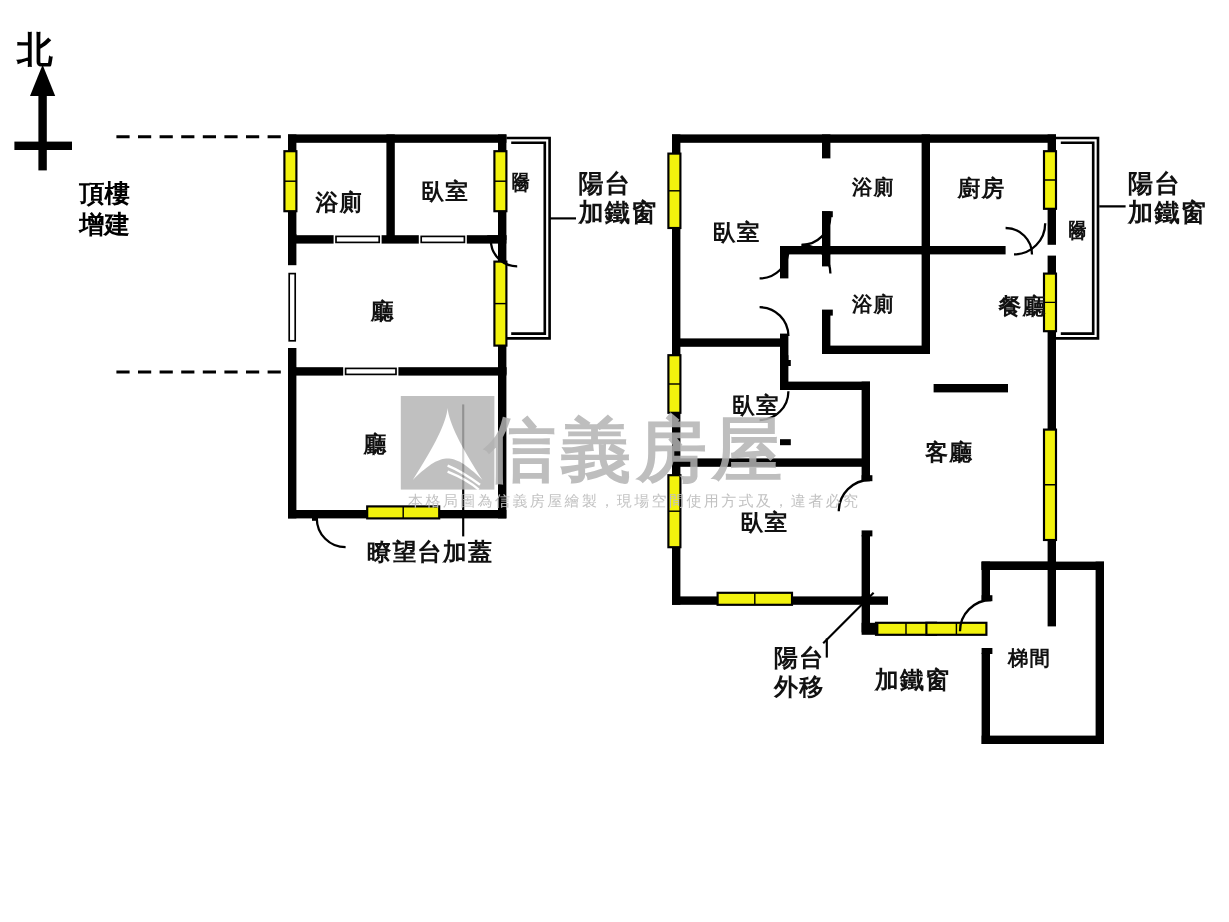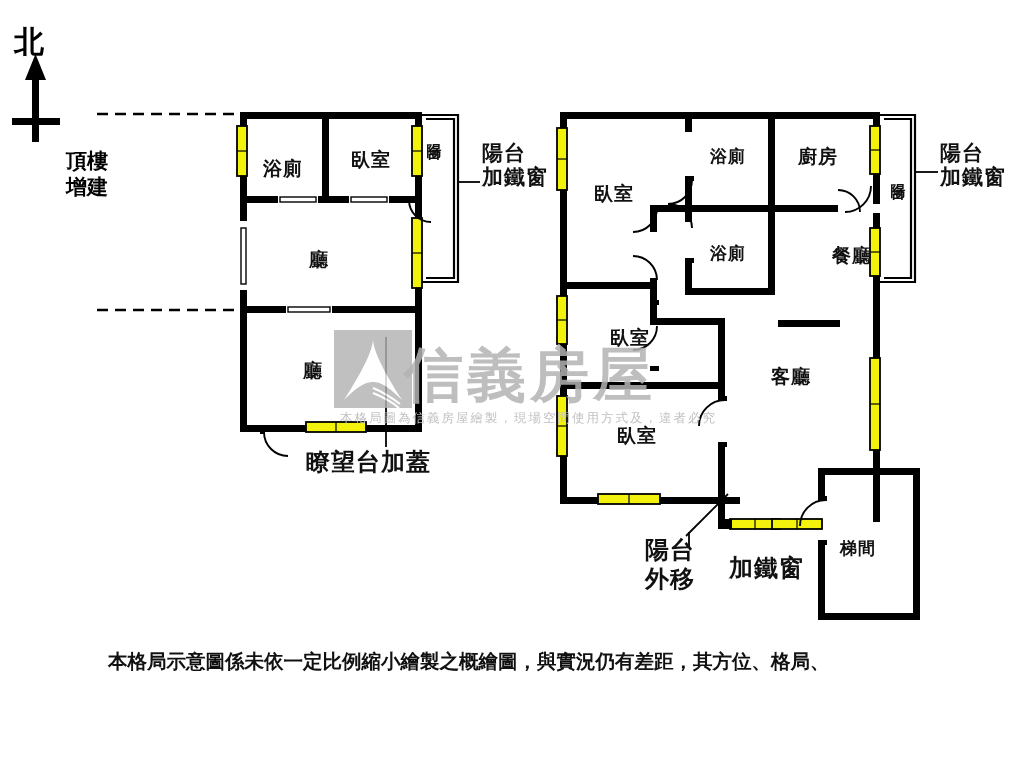--- a/index.html
+++ b/index.html
@@ -5,21 +5,21 @@
   html,body{margin:0;padding:0;background:#ffffff;}
   body{width:1024px;height:768px;position:relative;overflow:hidden;
        font-family:"DejaVu Sans","Liberation Sans",sans-serif;color:#000;}
   #plan{position:absolute;left:0;top:0;width:1024px;height:768px;}
   .lbl{position:absolute;white-space:nowrap;font-family:"DejaVu Serif","Liberation Serif",serif;
        color:#111;font-weight:700;letter-spacing:1px;}
   .room{font-size:19px;}
   .room.sm{font-size:17px;}
   .vert{writing-mode:vertical-rl;text-orientation:upright;line-height:1.0;font-size:15px;}
   .anno{font-size:21px;line-height:1.15;}
-  .big{font-size:24px;line-height:1.2;}
+  .big{font-size:20px;line-height:1.2;}
   .note{position:absolute;left:108px;top:648px;width:830px;font-size:19.5px;line-height:1.45;
         font-family:"DejaVu Serif","Liberation Serif",serif;font-weight:700;color:#111;
         letter-spacing:0px;text-align:justify;}
   .note div{white-space:nowrap;}
   .wmtxt{position:absolute;left:404px;top:336px;font-size:59px;font-weight:700;color:#b3b3b3;
          font-family:"DejaVu Serif","Liberation Serif",serif;letter-spacing:4px;opacity:.85;}
   .wmsub{position:absolute;left:340px;top:410px;font-size:12.5px;color:#c2c2c2;letter-spacing:2px;
          font-family:"DejaVu Serif","Liberation Serif",serif;}
   .north{position:absolute;left:14px;top:22px;font-size:30px;font-weight:700;
          font-family:"DejaVu Serif","Liberation Serif",serif;}
@@ -263,14 +263,13 @@
   <div>加鐵窗</div>
 </div>
 <div class="lbl big" style="left:306px;top:448px">瞭望台加蓋</div>
 <div class="lbl big" style="left:645px;top:536px">
   <div>陽台</div>
   <div>外移</div>
 </div>
 <div class="lbl big" style="left:729px;top:554px">加鐵窗</div>
 
 <div class="note">
-  <div>本格局示意圖係未依一定比例縮小繪製之概繪圖，與實況仍有差距，其方位、格局、</div>
 </div>
 
 </body></html>

